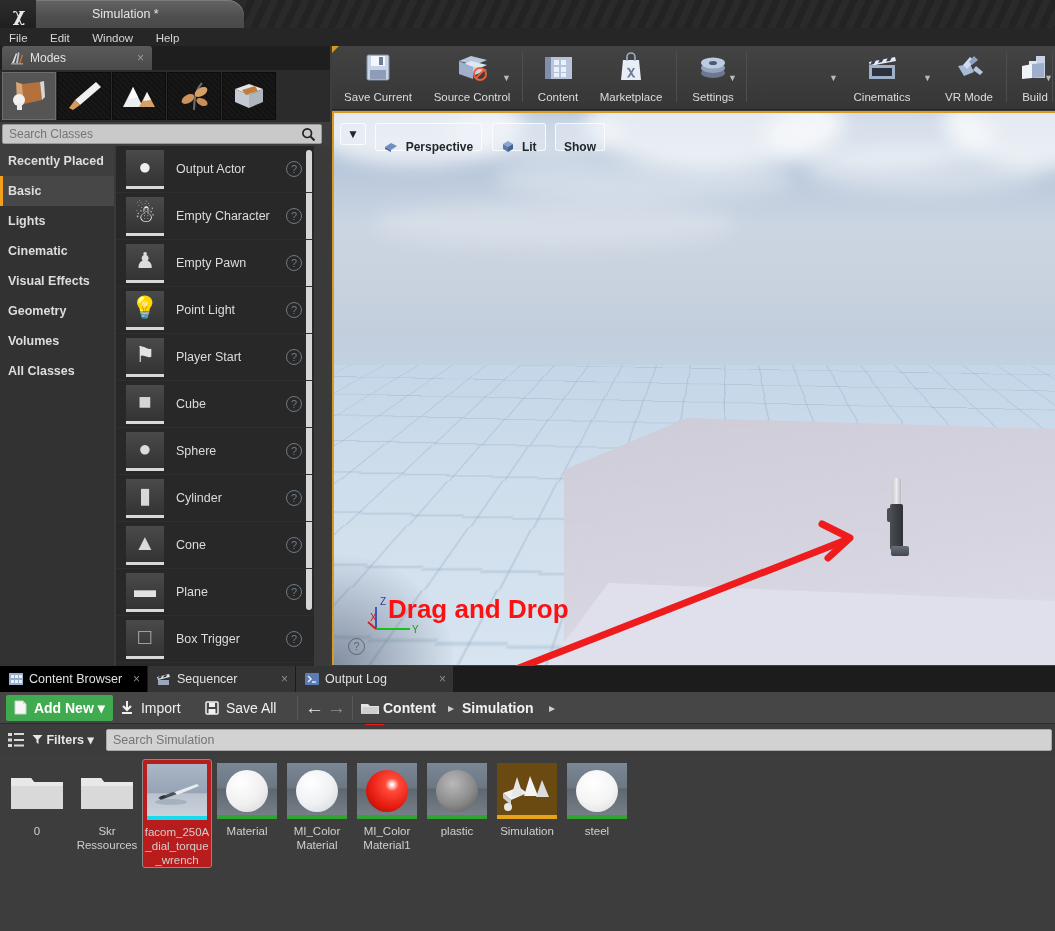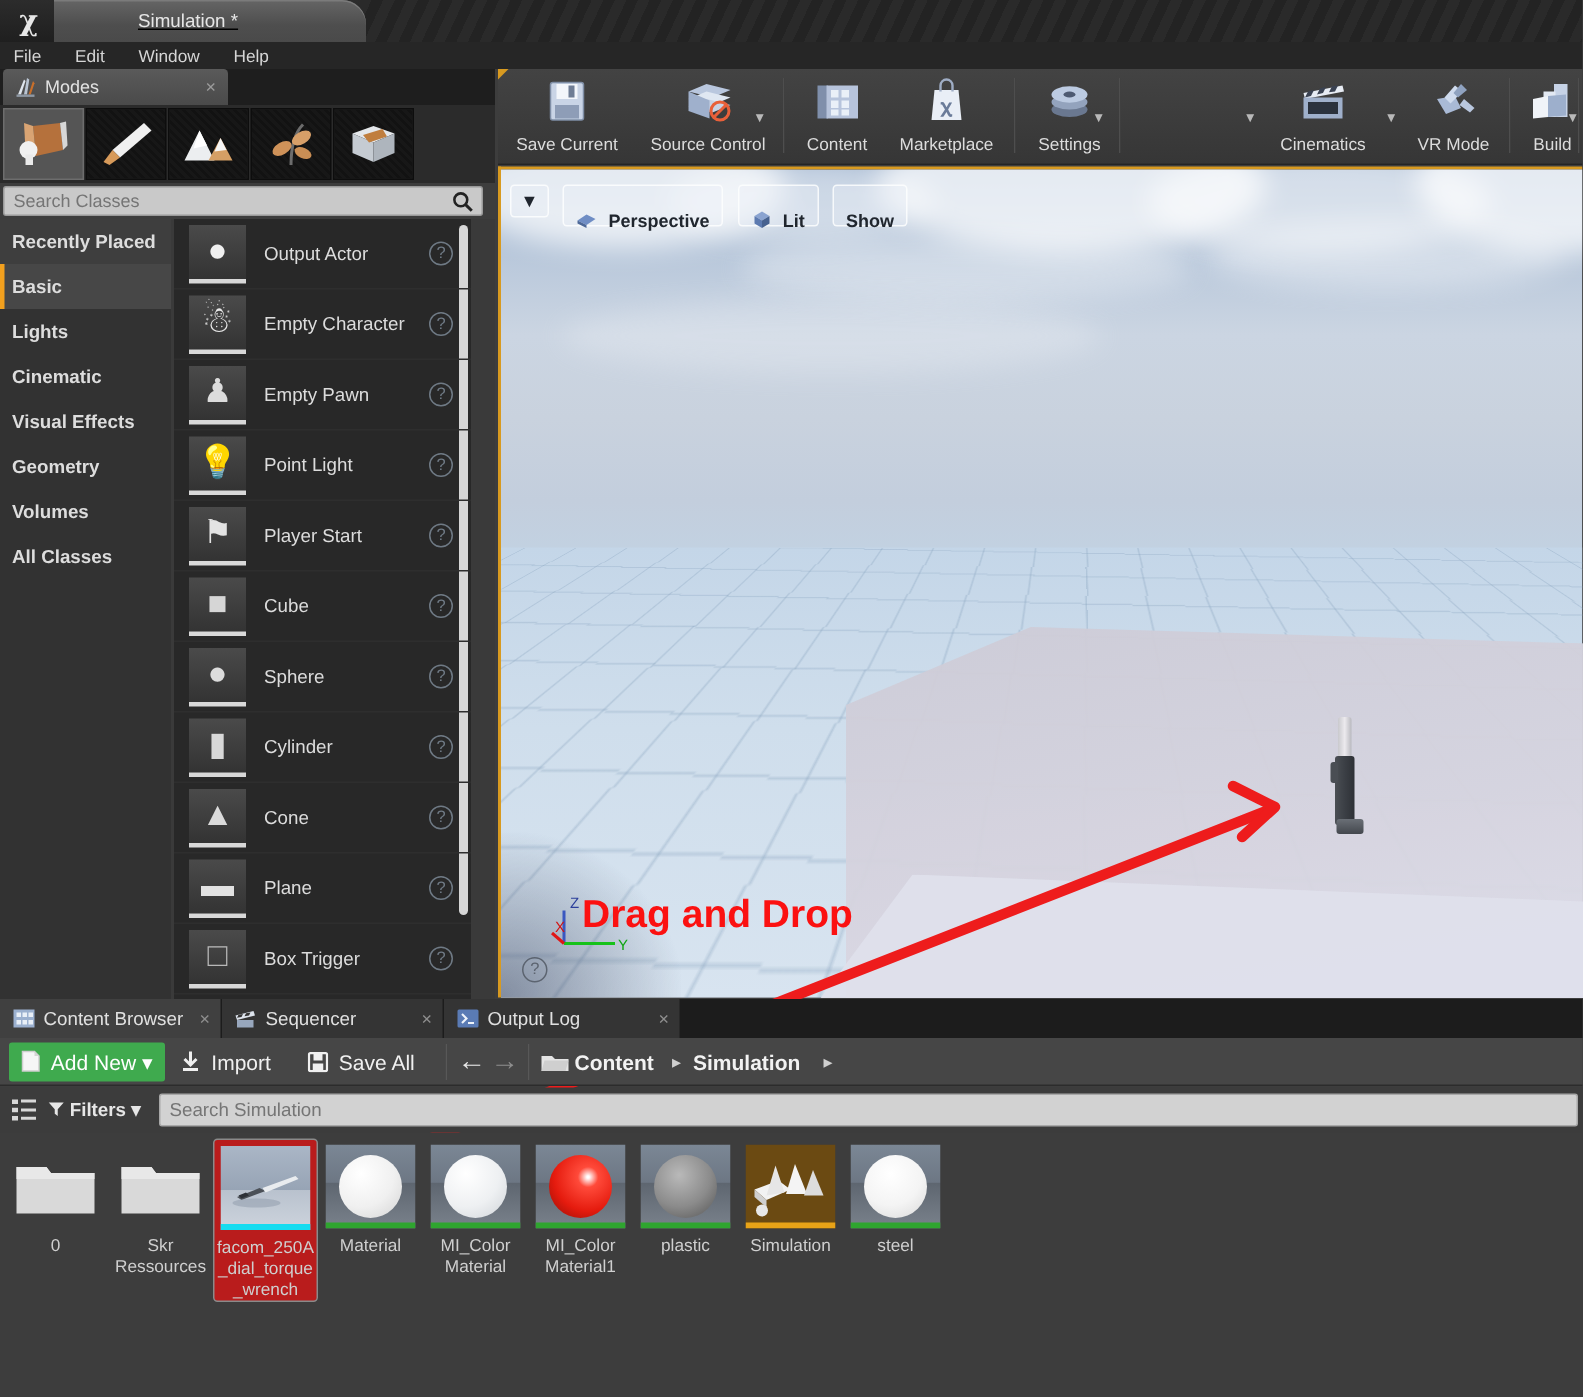--- a/index.html
+++ b/index.html
@@ -24,21 +24,20 @@
   .ue-logo {
     position: absolute; left: 6px; top: 2px; width: 26px; height: 24px;
     color: #e8e8e8; font-size: 19px; font-weight: bold; text-align: center;
     line-height: 24px; font-family: "DejaVu Serif", serif;
   }
   .proj-tab {
     position: absolute; left: 36px; top: 0; width: 208px; height: 28px;
     background: linear-gradient(180deg,#656565 0%,#4e4e4e 60%,#4a4a4a 100%);
     border-radius: 0 16px 0 0;
     box-shadow: inset 0 1px 0 #7b7b7b;
-    text-decoration: underline;
   }
   .proj-tab span {
     display: block; color: #e6e6e6; font-size: 12.5px;
     line-height: 28px; padding-left: 56px; white-space: nowrap;
   }
 
   
   .menubar {
     position: absolute; left: 0; top: 28px; width: 1055px; height: 18px;
     background: #262626;
@@ -270,39 +269,39 @@
 
   
   .cb-tabbar {
     position: absolute; left: 0; top: 666px; width: 1055px; height: 26px;
     background: #1c1c1c;
   }
   .cb-tab {
     position: absolute; top: 0; height: 26px;
     background: #343434; border-right: 1px solid #1c1c1c;
   }
-  .cb-tab.sel { background: #404040; }
+  .cb-tab.sel { background: #000000; }
   .cb-tab .ci { position: absolute; left: 8px; top: 5px; width: 16px; height: 16px; }
   .cb-tab .cl {
     position: absolute; left: 29px; top: 0; line-height: 26px;
     color: #e0e0e0; font-size: 12.5px; white-space: nowrap;
   }
   .cb-tab .cx {
     position: absolute; right: 7px; top: 0; line-height: 26px;
     color: #8e8e8e; font-size: 12px;
   }
 
   .cb-toolbar {
     position: absolute; left: 0; top: 692px; width: 1055px; height: 32px;
     background: #464646; border-bottom: 1px solid #2c2c2c;
   }
   .addnew {
     position: absolute; left: 6px; top: 3px; height: 26px;
     background: #3faa4e; border-radius: 2px; padding: 0 8px;
-    color: #fff; font-size: 14px; font-weight: normal; line-height: 26px;
+    color: #fff; font-size: 14px; font-weight: bold; line-height: 26px;
     white-space: nowrap;
   }
   .cb-act {
     position: absolute; top: 3px; height: 26px; line-height: 26px;
     color: #f0f0f0; font-size: 14px; font-weight: normal; white-space: nowrap;
   }
   .cb-divider {
     position: absolute; top: 4px; width: 1px; height: 24px;
     background: #2e2e2e; border-right: 1px solid #585858;
   }

